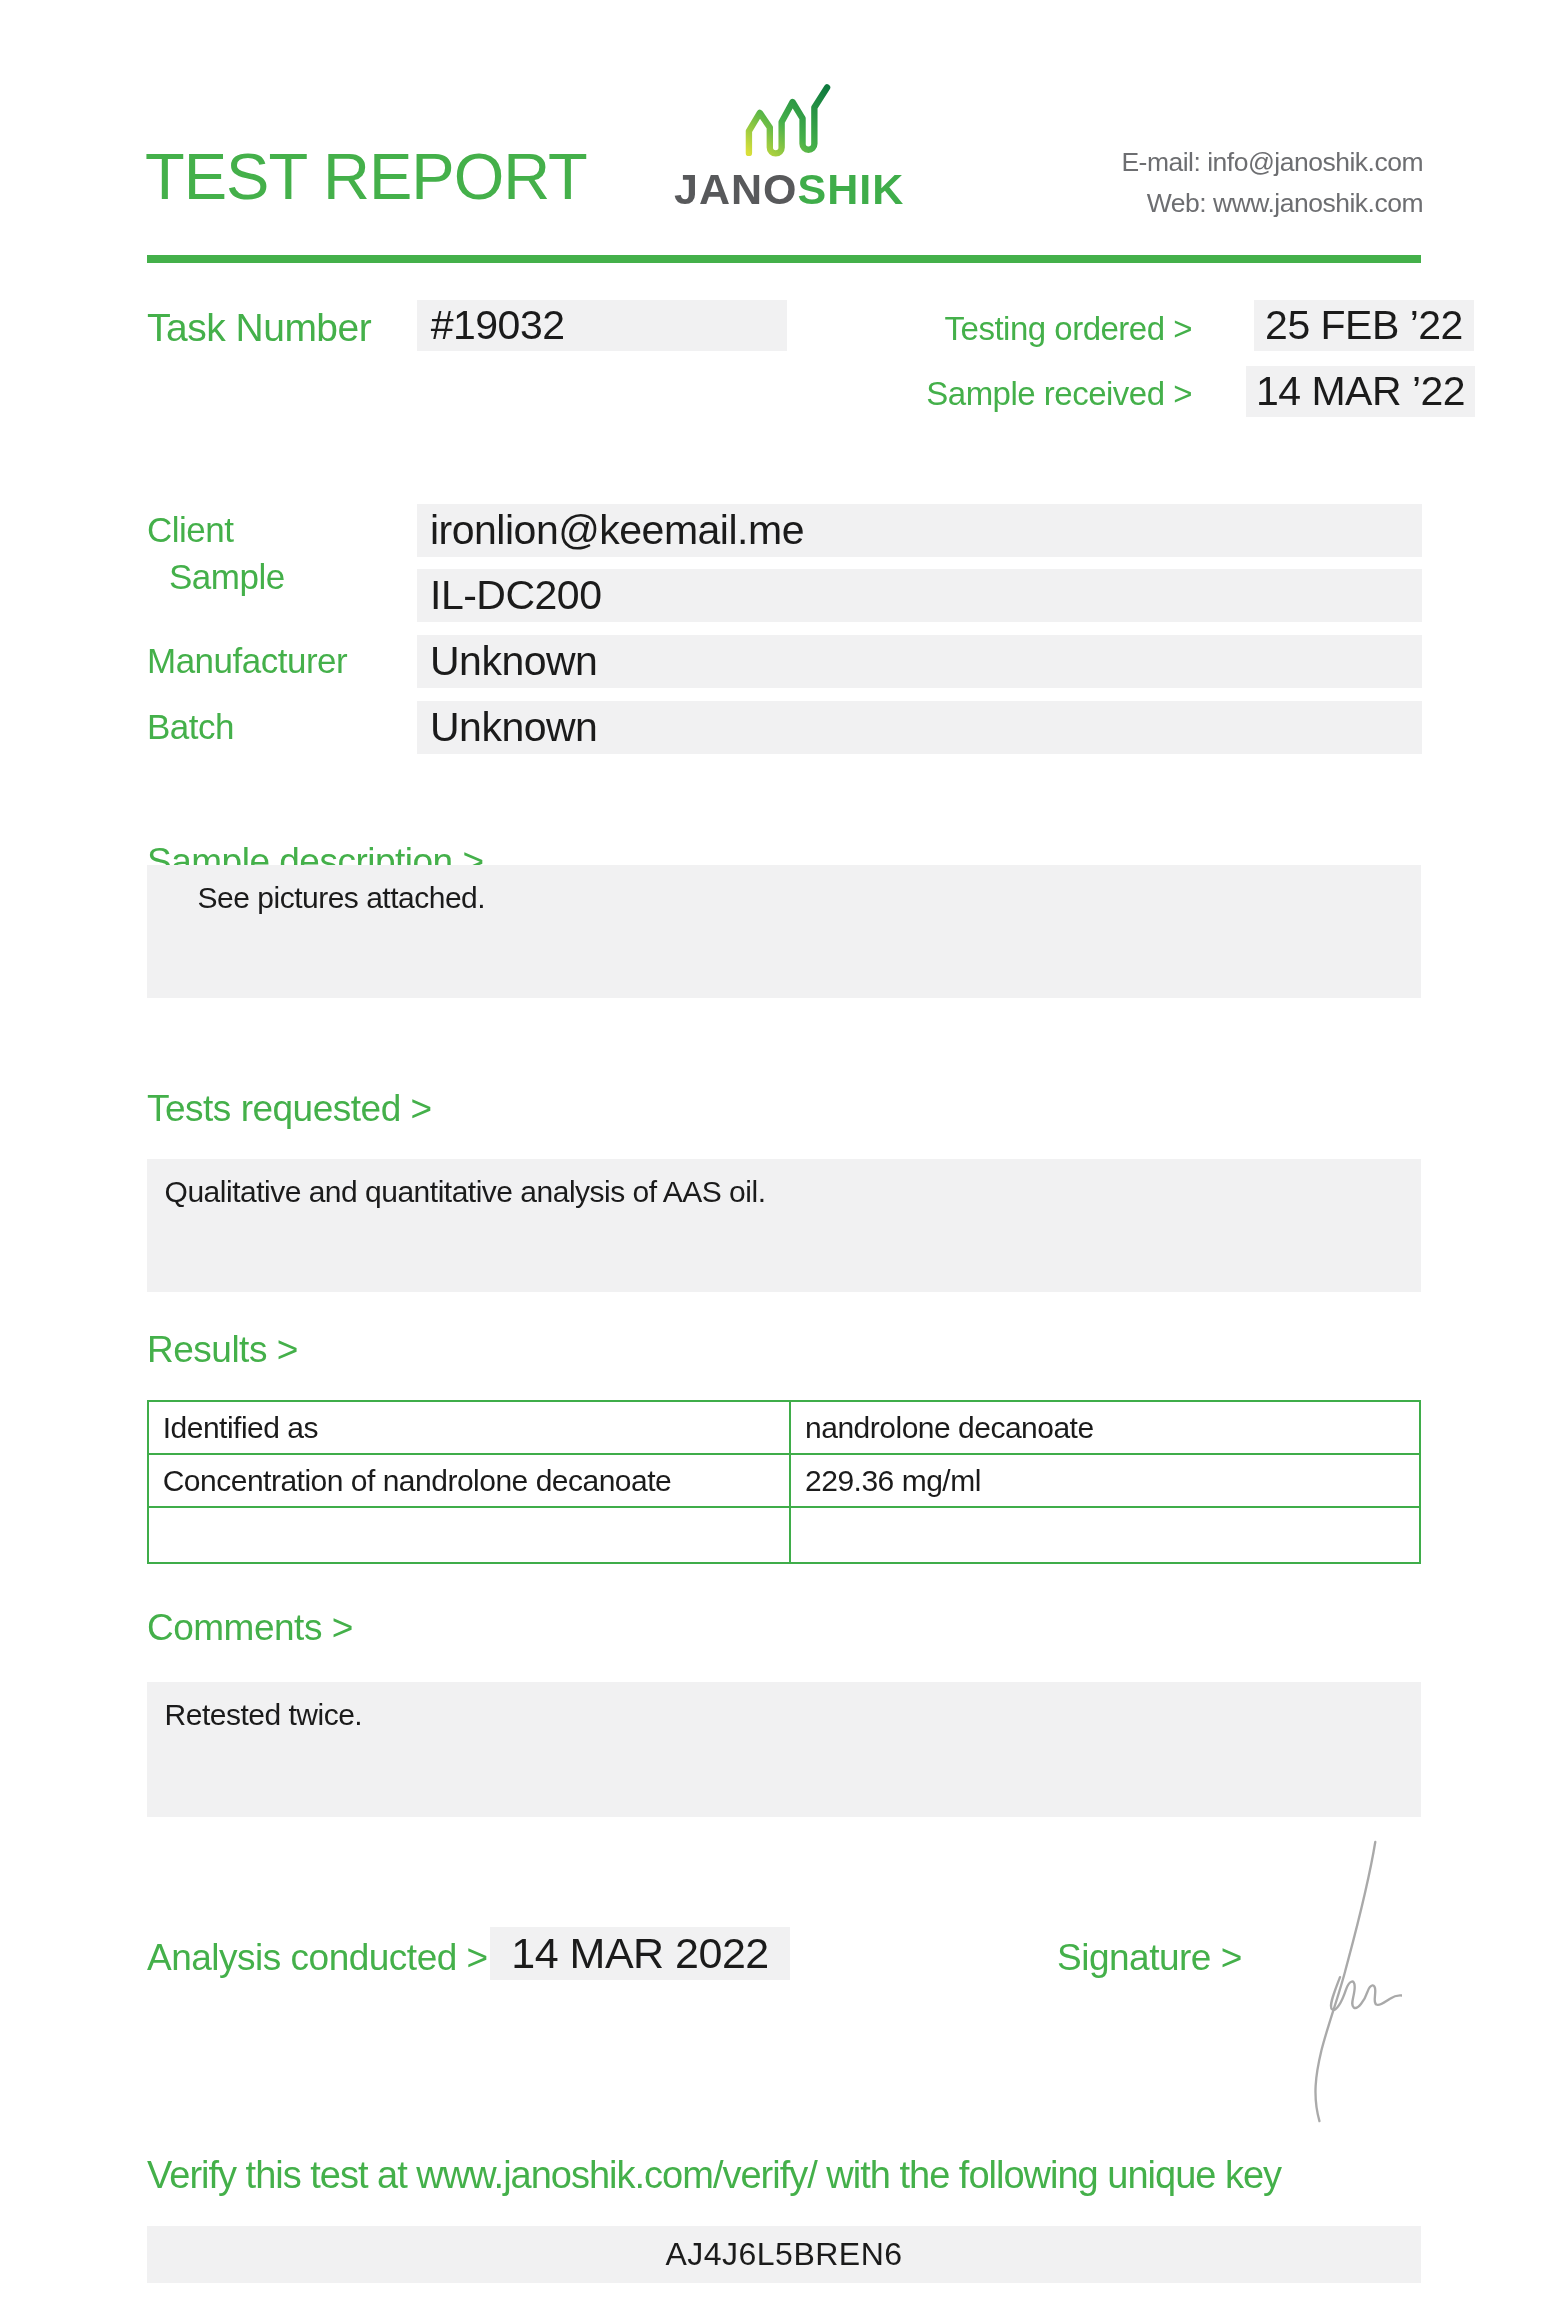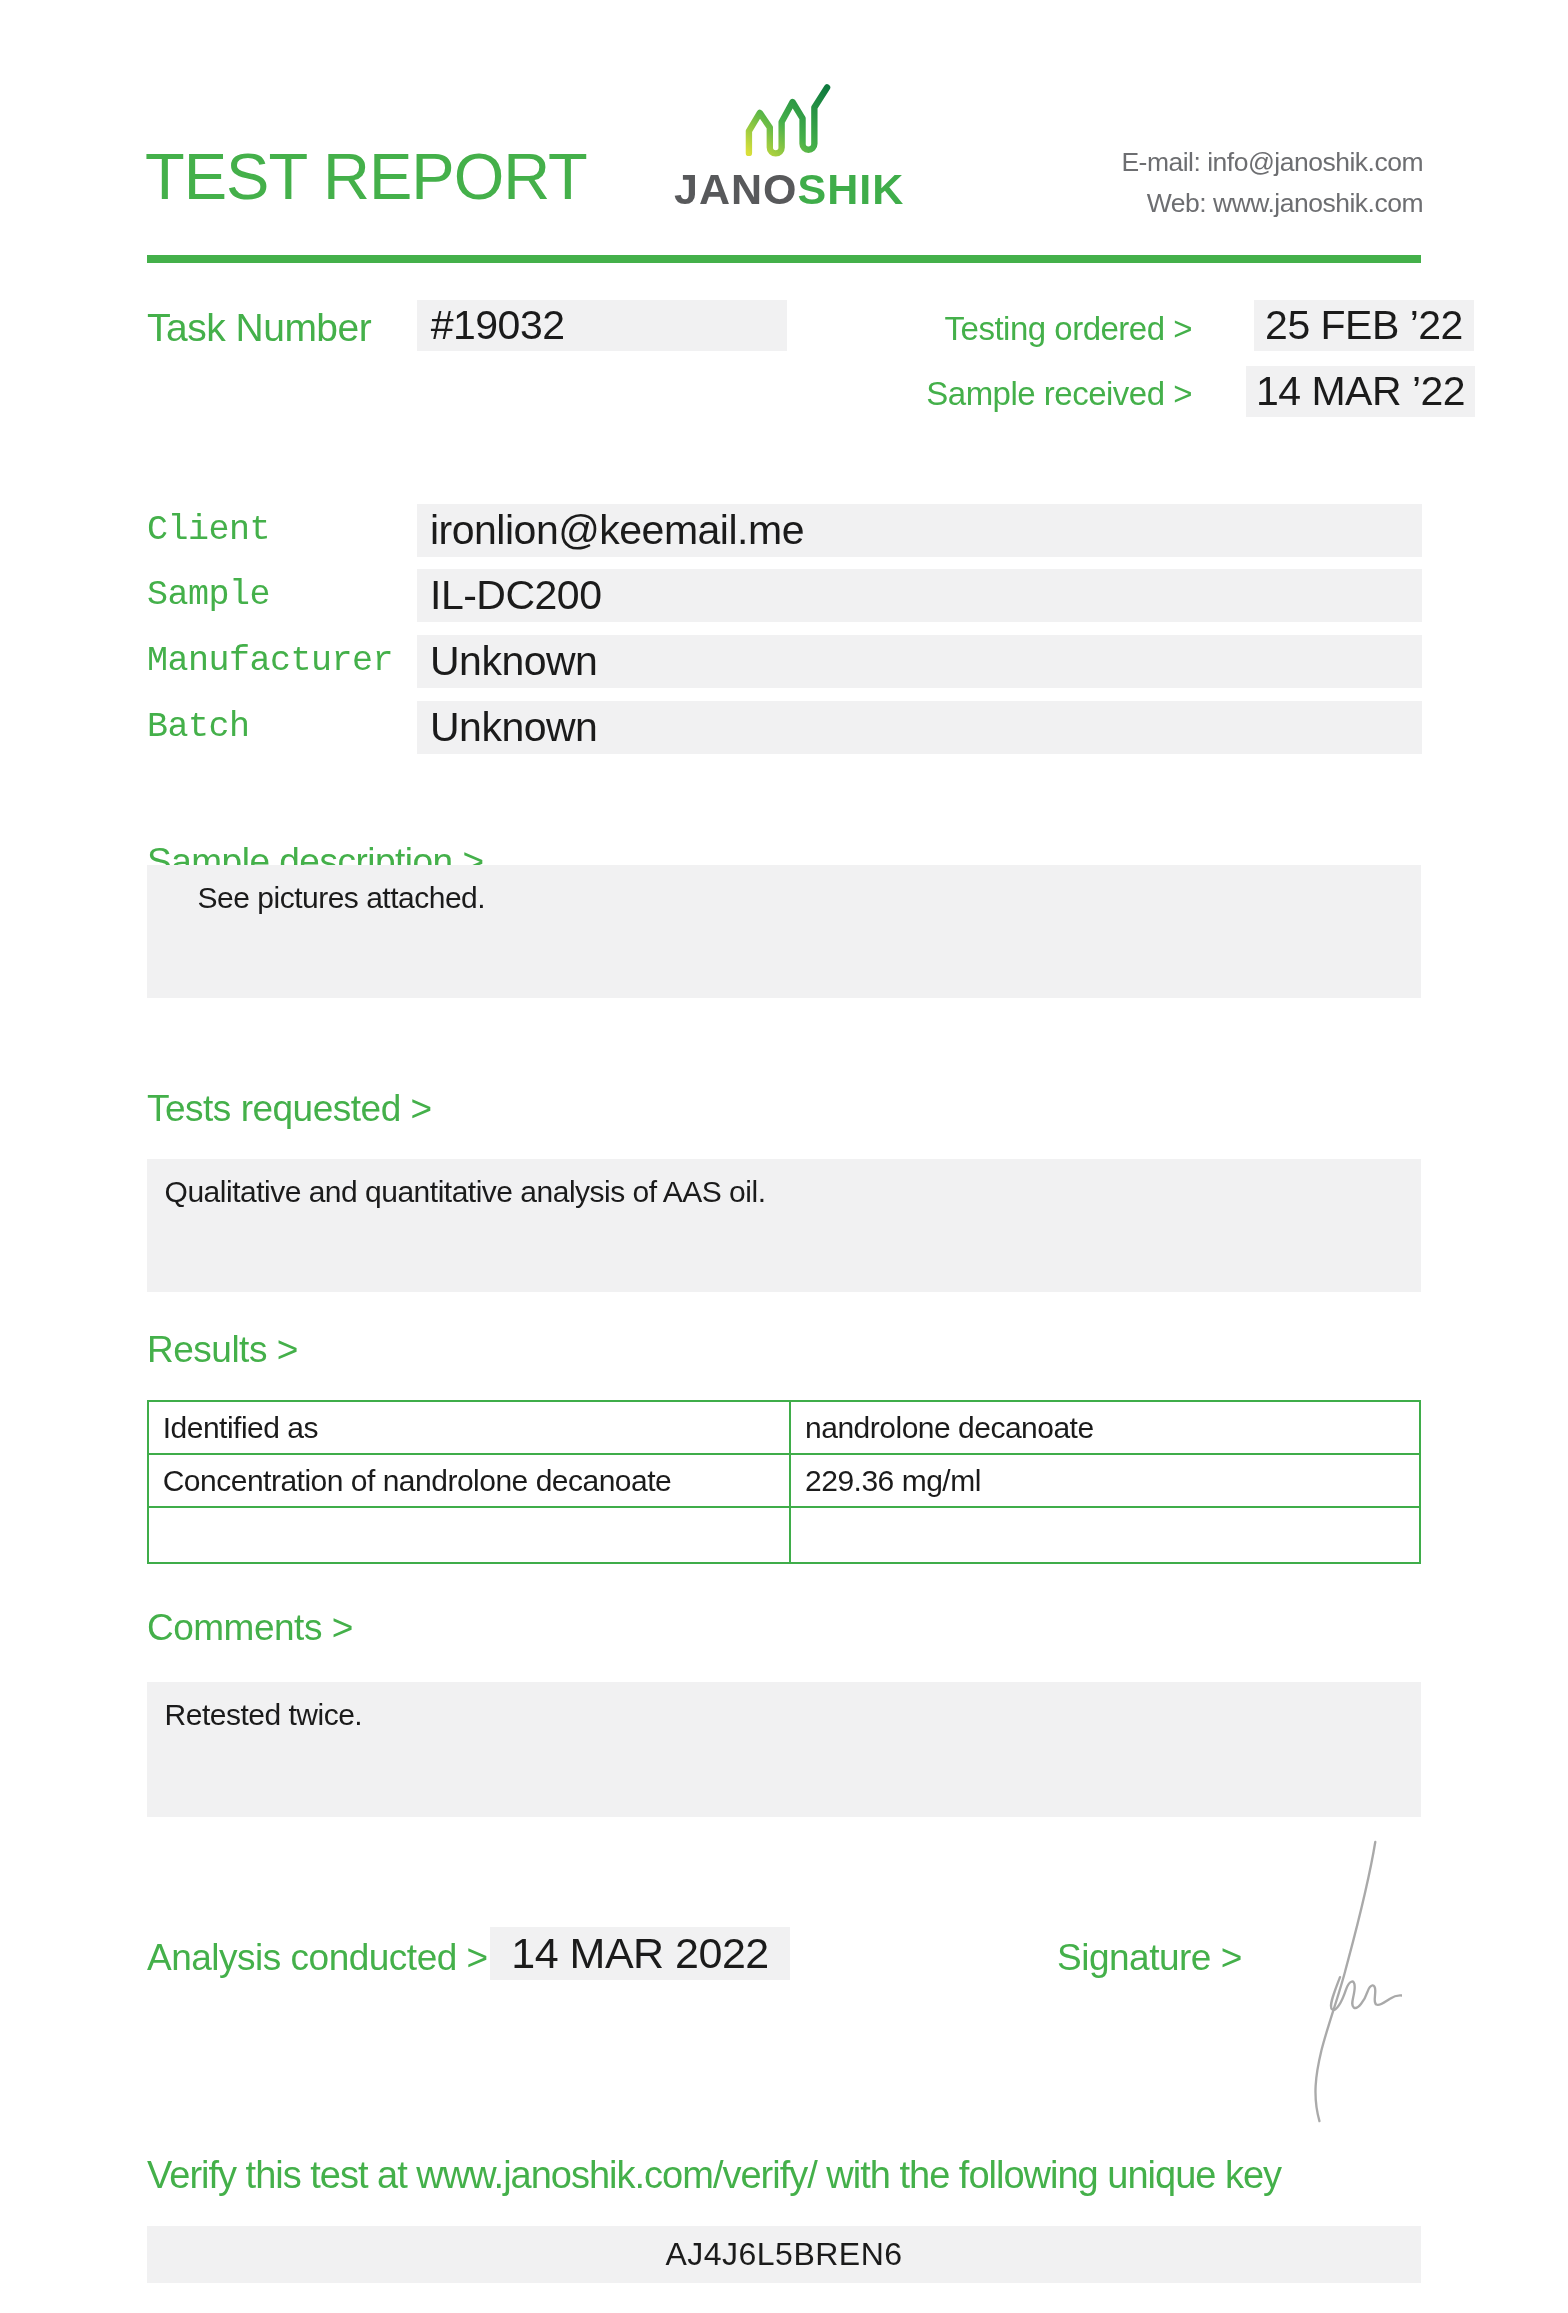--- a/index.html
+++ b/index.html
@@ -30,21 +30,21 @@
   .task-field{left:417px;top:300px;width:370px;height:51px;}
   .task-field span{display:block;padding-left:13.7px;line-height:51px;font-size:41px;}
   .date-label{width:312px;text-align:right;font-size:33px;color:var(--green);white-space:nowrap;}
   .ordered-label{left:880px;top:310px;}
   .received-label{left:880px;top:375px;}
   .date-field{height:51px;text-align:center;margin-left:48px;}
   .date-field span{line-height:51px;font-size:41px;}
   .ordered-field{left:1206px;top:300px;width:220px;}
   .received-field{left:1198px;top:366px;width:229px;}
 
-  .info-label{left:147px;font-size:35px;color:var(--green);font-family:Liberation Mono, monospace;}
+  .info-label{left:147px;font-size:35px;color:var(--green);}
   .info-field{left:417px;width:1005px;height:53px;}
   .info-field span{display:block;padding-left:13px;line-height:53px;font-size:41px;}
 
   .sec-heading{left:147px;font-size:37px;color:var(--green);}
   .sec-box{left:147px;width:1274px;background:var(--gray-box);}
   .sec-box p{padding:15.7px 17.6px;font-size:30px;color:var(--text-dark);}
 
   table.results{position:absolute;left:147px;top:1400px;width:1274px;border-collapse:collapse;}
   table.results td{border:2.9px solid var(--table-border);height:53px;padding-left:13.7px;font-size:30px;color:var(--text-dark);background:#fff;}
   table.results td.c1{width:50.5%;}
@@ -102,21 +102,21 @@
   <div class="abs date-label received-label">Sample received &gt;</div>
   <div class="field date-field received-field">
     <span class="field-text">14 MAR ’22</span>
   </div>
 
   <div class="abs info-label" style="top:510px;">Client</div>
   <div class="field info-field" style="top:504px;">
     <span class="field-text">ironlion@keemail.me</span>
   </div>
 
-  <div class="abs info-label" style="top:575px;">Sample</div>
+  <div class="abs info-label" style="top:557px;margin-left:22px;">Sample</div>
   <div class="field info-field" style="top:569px;">
     <span class="field-text">IL-DC200</span>
   </div>
 
   <div class="abs info-label" style="top:641px;">Manufacturer</div>
   <div class="field info-field" style="top:635px;">
     <span class="field-text">Unknown</span>
   </div>
 
   <div class="abs info-label" style="top:707px;">Batch</div>

